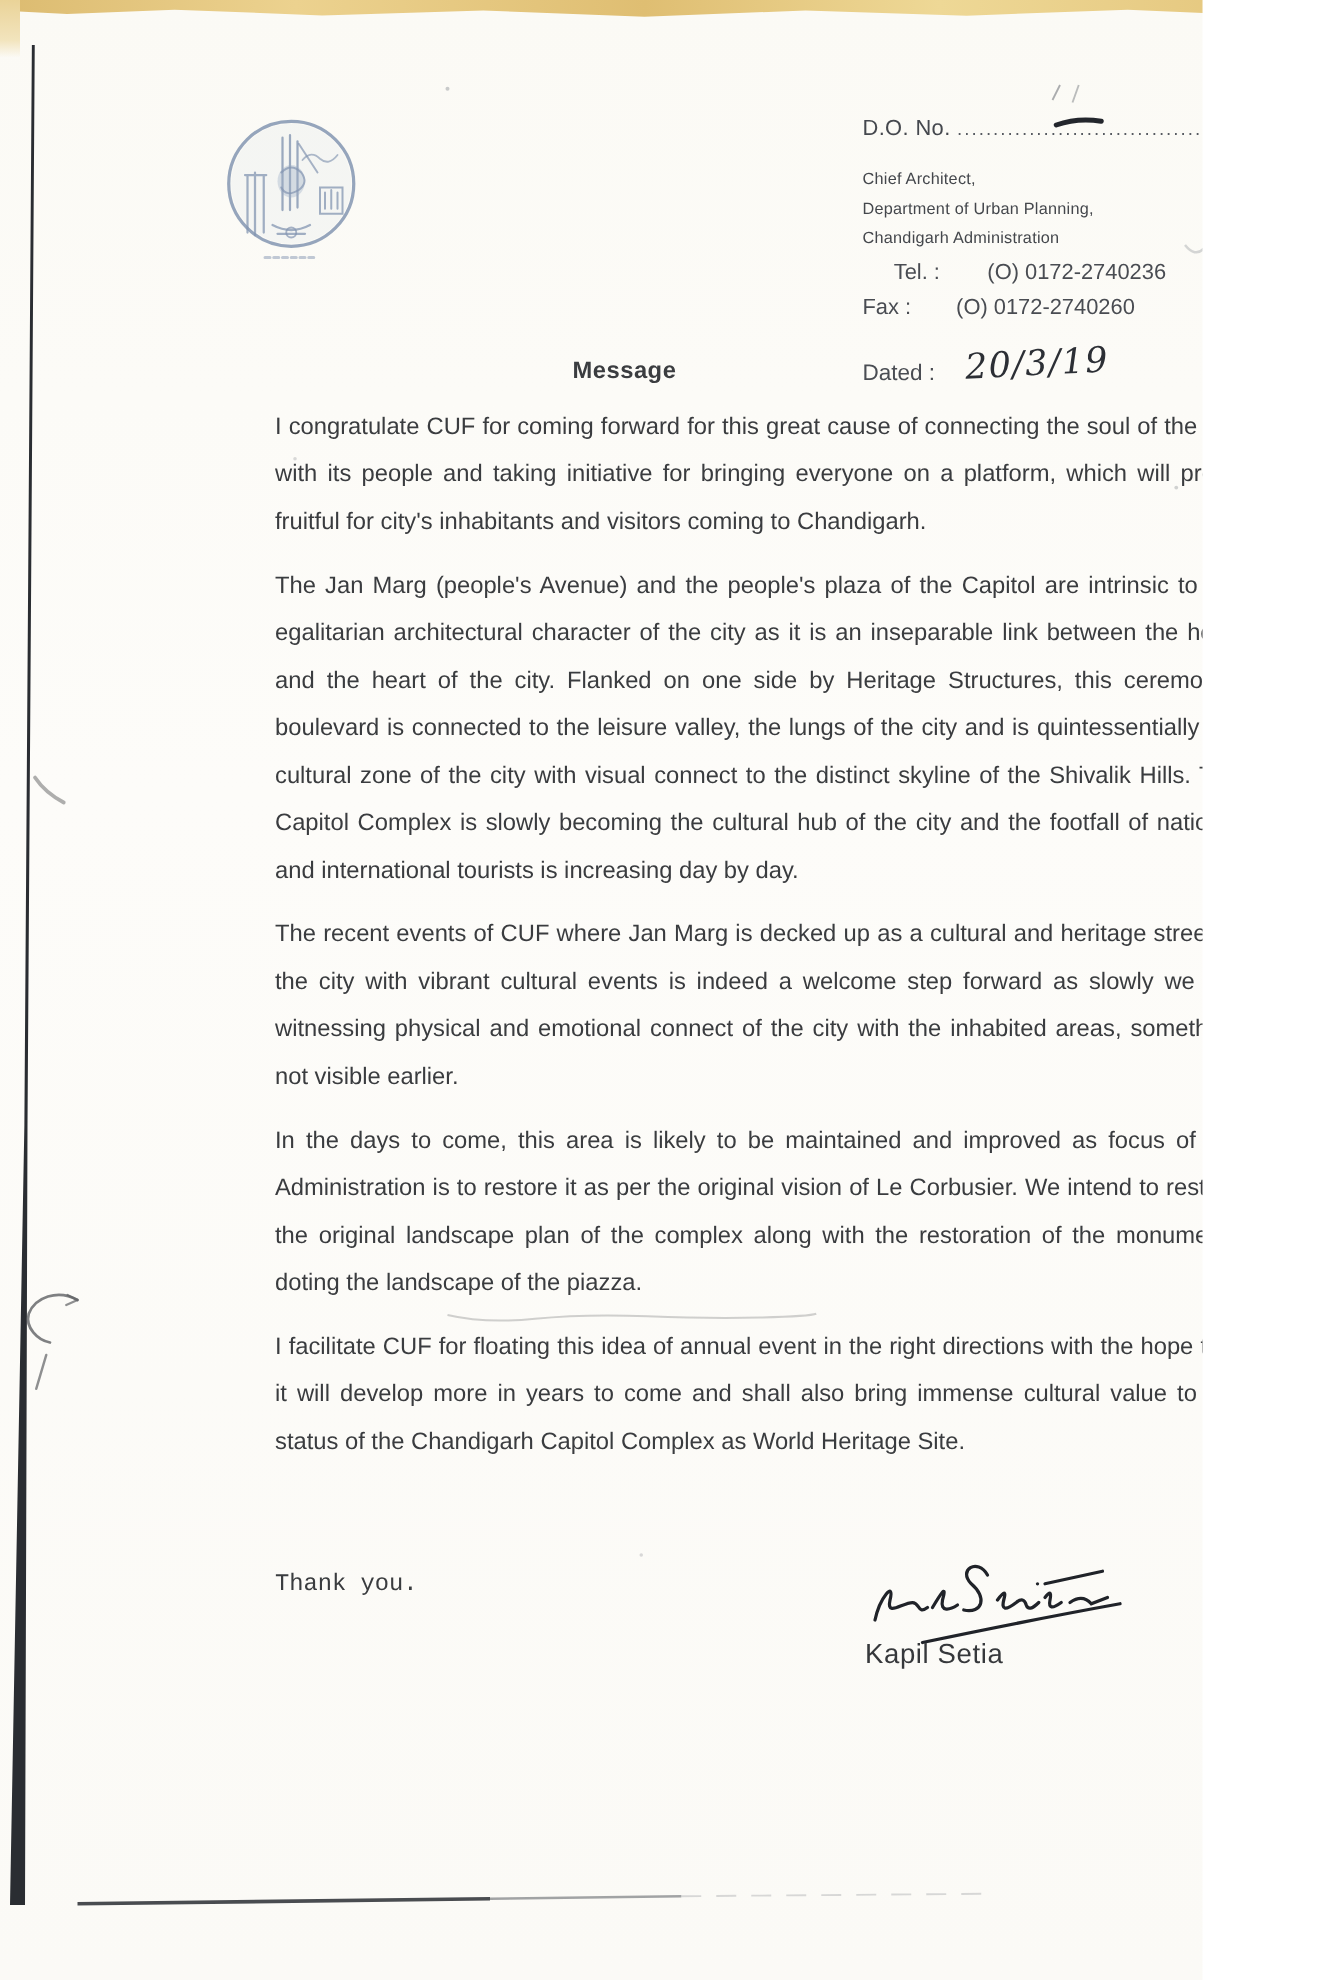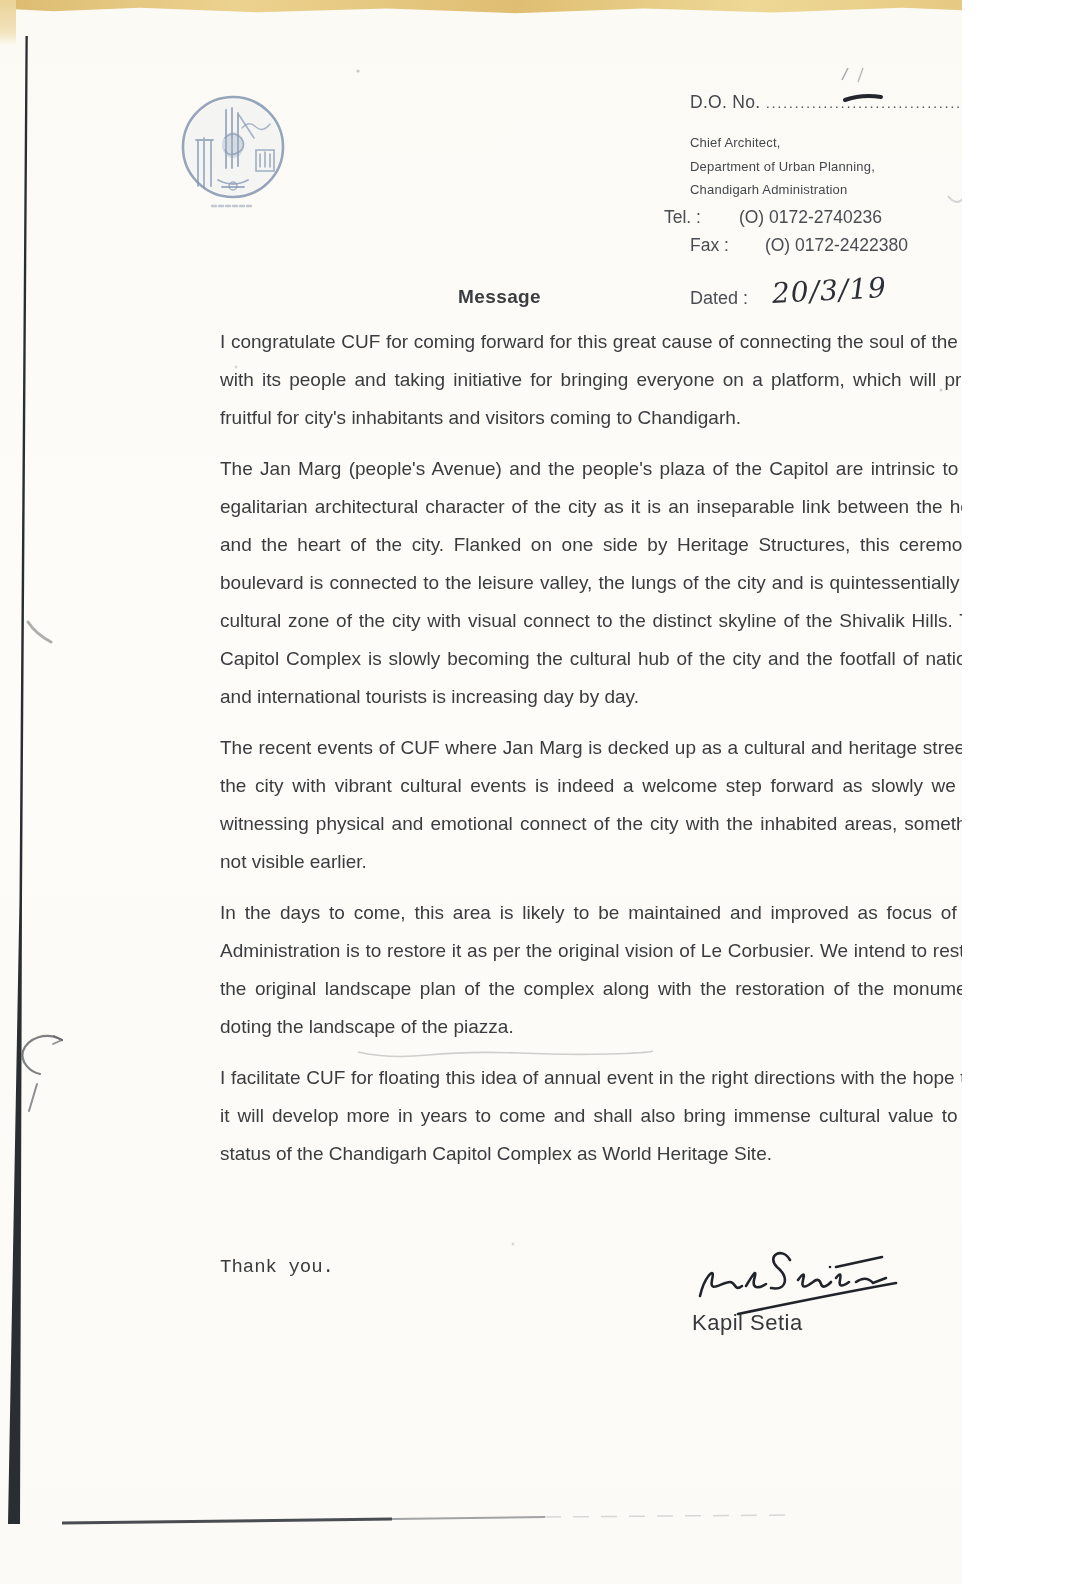--- a/index.html
+++ b/index.html
@@ -15,21 +15,21 @@
   }
   .corner-patch { position:absolute; top:0; left:0; width:16px; height:46px;
     background:linear-gradient(180deg,#ead398,#f2e4bd 70%, rgba(242,228,189,0)); }
   .artifacts { position:absolute; top:0; left:0; pointer-events:none; }
 
   .emblem { position:absolute; left:176px; top:90px; width:114px; height:126px; opacity:.88; }
 
   .do-line { position:absolute; left:690px; top:92px; font-size:17.5px; color:#45484e; letter-spacing:.3px; white-space:nowrap; }
   .do-dots { letter-spacing:1.6px; color:#565a61; font-size:15px; }
   .office { position:absolute; left:690px; top:131px; font-size:13px; line-height:23.5px; color:#44474c; letter-spacing:.2px; }
-  .tel-line { position:absolute; left:664px; top:207px; font-size:17.5px; color:#494c52; }
+  .tel-line { position:absolute; left:715px; top:207px; font-size:17.5px; color:#494c52; }
   .fax-line { position:absolute; left:690px; top:235px; font-size:17.5px; color:#494c52; }
   .contact-label { display:inline-block; width:70px; }
   .dated-line { position:absolute; left:690px; top:288px; font-size:18px; color:#4a4d53; }
   .dated-value {
     position:absolute; left:772px; top:274px;
     font-family:"DejaVu Serif", serif; font-style:italic; font-size:28px;
     color:#2c2f35; letter-spacing:1px; transform:rotate(-3deg); white-space:nowrap;
   }
   .message-title { position:absolute; left:458px; top:286px; font-size:19px; font-weight:bold; color:#3b3d40; letter-spacing:.4px; }
 
@@ -84,21 +84,21 @@
     <div>Department of Urban Planning,</div>
     <div>Chandigarh Administration</div>
   </div>
 
   <div class="tel-line">
     <span class="contact-label">Tel. :</span>
     <span>(O) 0172-2740236</span>
   </div>
   <div class="fax-line">
     <span class="contact-label">Fax :</span>
-    <span>(O) 0172-2422380</span>
+    <span>(O) 0172-2740260</span>
   </div>
 
   <div class="dated-line">Dated :</div>
   <div class="dated-value">20/3/19</div>
 
   <div class="message-title">Message</div>
 
   <div class="body-text">
     <p>I congratulate CUF for coming forward for this great cause of connecting the soul of the city with its people and taking initiative for bringing everyone on a platform, which will prove fruitful for city's inhabitants and visitors coming to Chandigarh.</p>
     <p>The Jan Marg (people's Avenue) and the people's plaza of the Capitol are intrinsic to the egalitarian architectural character of the city as it is an inseparable link between the head and the heart of the city. Flanked on one side by Heritage Structures, this ceremonial boulevard is connected to the leisure valley, the lungs of the city and is quintessentially the cultural zone of the city with visual connect to the distinct skyline of the Shivalik Hills.  The Capitol Complex is slowly becoming the cultural hub of the city and the footfall of national and international tourists is increasing day by day.</p>

